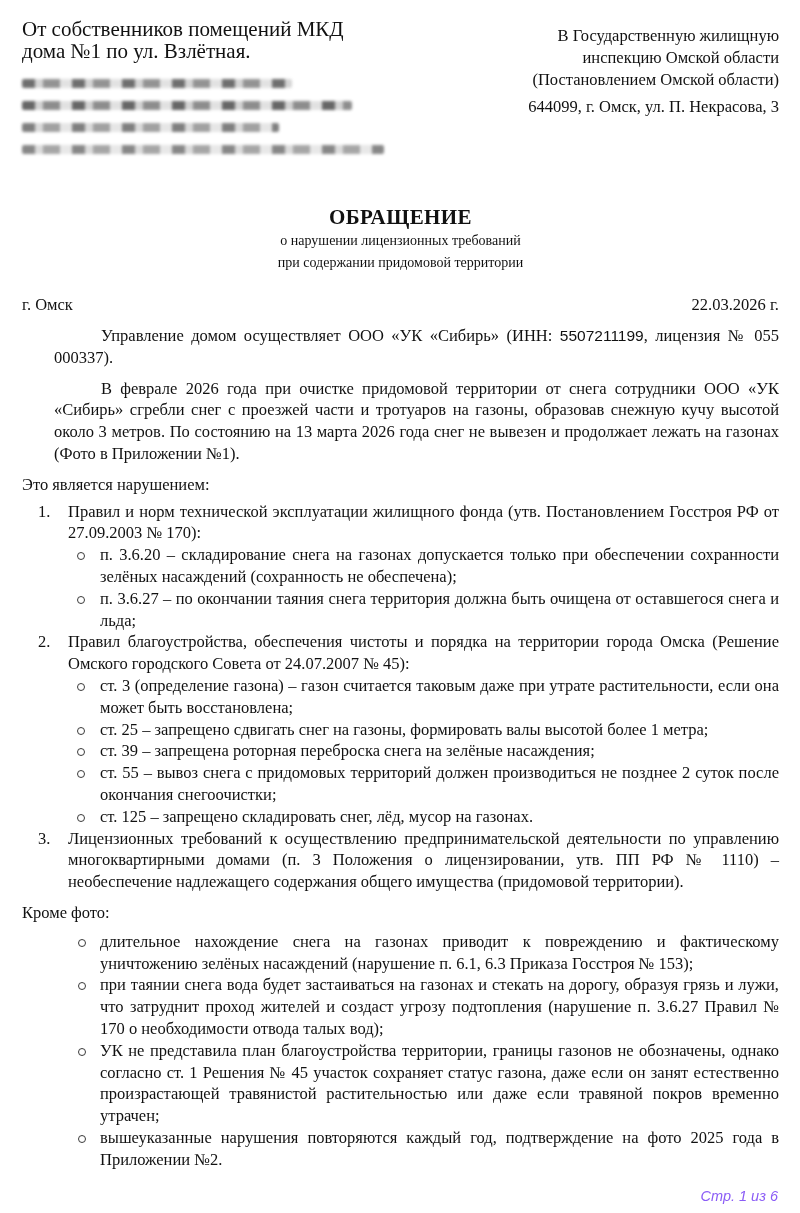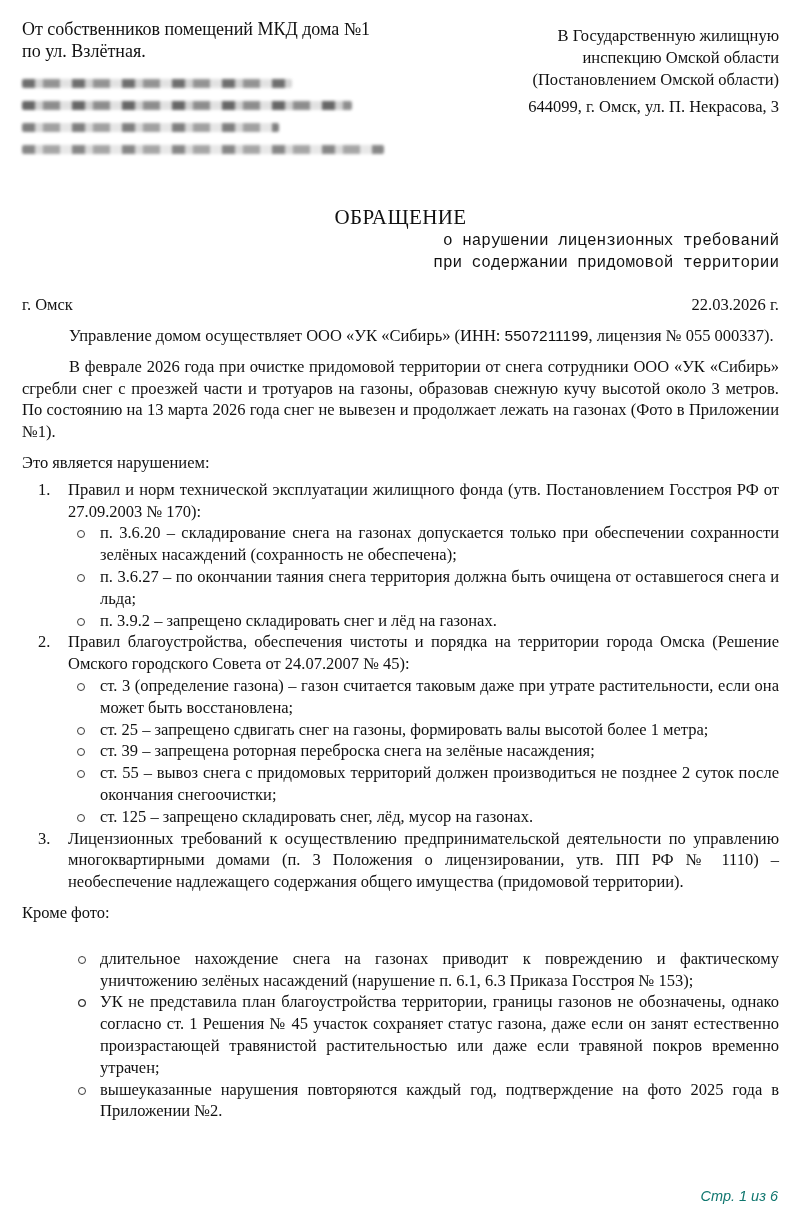--- a/index.html
+++ b/index.html
@@ -12,21 +12,21 @@
   .page {
     position:relative;
     box-sizing:border-box;
     width:800px; height:1213px;
     padding:18px 21px 0 22px;
     overflow:hidden;
   }
 
   
   .header { display:flex; justify-content:space-between; }
-  .h-left { width:352px; font-size:18px; line-height:22px; }
+  .h-left { width:352px; font-size:21px; line-height:22px; }
   .h-right { width:345px; text-align:right; font-size:16.5px; line-height:22px; padding-top:7px; }
   .h-address { margin-top:5px; }
 
   .redacted-block { margin-top:17px; }
   .redacted {
     height:9px;
     margin-bottom:13px;
     border-radius:2px;
     background:
       repeating-linear-gradient(90deg,
@@ -38,61 +38,61 @@
     opacity:0.85;
   }
   .r1 { width:270px; }
   .r2 { width:330px; opacity:0.9; }
   .r3 { width:257px; opacity:0.75; }
   .r4 { width:362px; opacity:0.7; }
 
   
   .title-block { margin-top:38px; }
   .doc-title {
-    text-align:center; font-weight:400;
+    text-align:center; font-weight:700;
     font-size:21px; line-height:25px; letter-spacing:0.4px;
   }
-  .doc-subtitle { text-align:right; font-size:16px; line-height:22px;font-family:Liberation Mono, monospace; }
+  .doc-subtitle { text-align:center; font-size:14px; line-height:22px; }
 
   
   .meta-row {
     display:flex; justify-content:space-between;
     margin-top:20px; font-size:16.5px; line-height:22px;align-items:center;
   }
 
   
   .bodytext { font-size:16.5px; line-height:21.8px; text-align:justify; }
-  .indent { text-indent:47px; }
+  .indent { text-indent:47px;margin-left:32px; }
   .p1 { margin-top:9px; }
   .p2 { margin-top:9px; }
   .lead { margin-top:9px; text-align:left; }
   .inn { font-family:"Liberation Sans","DejaVu Sans",sans-serif; font-size:15.5px; }
 
   
   ol.violations, ul.sub-list, ul.additional { list-style:none; margin:0; padding:0; }
   ol.violations { margin-top:5px; }
   li.v-item { position:relative; padding-left:46px; }
   .v-num { position:absolute; left:16px; top:0; }
   li.sub { position:relative; padding-left:32px; }
   li.sub .bullet { position:absolute; left:9px; top:8px; }
-  ul.additional { margin-top:24px; }
+  ul.additional { margin-top:7px; }
   li.add { position:relative; padding-left:78px; }
   li.add .bullet { position:absolute; left:56px; top:8px; }
   .bullet {
     display:inline-block; width:6px; height:6px;
     border:1.2px solid #3a3a3a; border-radius:50%;
     background:transparent;
   }
   .krome { margin-top:9px; text-align:left; }
 
   
   .footer {
     position:absolute; right:22px; bottom:9px;
     font-family:"Liberation Sans","DejaVu Sans",sans-serif;
-    font-style:italic; font-size:14.5px; color:#0f766e;
+    font-style:italic; font-size:14.5px; color:#8b5cf6;
   }
 </style>
 </head>
 <body>
 
 <div class="page">
 
   <div class="header">
     <div class="h-left">
       <div>От собственников помещений МКД дома №1 по ул. Взлётная.</div>
@@ -128,21 +128,20 @@
 
   <div class="bodytext lead">Это является нарушением:</div>
 
   <ol class="violations bodytext">
     <li class="v-item">
       <span class="v-num">1.</span>
       <span>Правил и норм технической эксплуатации жилищного фонда (утв. Постановлением Госстроя РФ от 27.09.2003 № 170):</span>
       <ul class="sub-list">
         <li class="sub"><span class="bullet"></span><span>п. 3.6.20 – складирование снега на газонах допускается только при обеспечении сохранности зелёных насаждений (сохранность не обеспечена);</span></li>
         <li class="sub"><span class="bullet"></span><span>п. 3.6.27 – по окончании таяния снега территория должна быть очищена от оставшегося снега и льда;</span></li>
-        <li class="sub"><span class="bullet"></span><span>п. 3.9.2 – запрещено складировать снег и лёд на газонах.</span></li>
       </ul>
     </li>
     <li class="v-item">
       <span class="v-num">2.</span>
       <span>Правил благоустройства, обеспечения чистоты и порядка на территории города Омска (Решение Омского городского Совета от 24.07.2007 № 45):</span>
       <ul class="sub-list">
         <li class="sub"><span class="bullet"></span><span>ст. 3 (определение газона) – газон считается таковым даже при утрате растительности, если она может быть восстановлена;</span></li>
         <li class="sub"><span class="bullet"></span><span>ст. 25 – запрещено сдвигать снег на газоны, формировать валы высотой более 1 метра;</span></li>
         <li class="sub"><span class="bullet"></span><span>ст. 39 – запрещена роторная переброска снега на зелёные насаждения;</span></li>
         <li class="sub"><span class="bullet"></span><span>ст. 55 – вывоз снега с придомовых территорий должен производиться не позднее 2 суток после окончания снегоочистки;</span></li>
@@ -152,20 +151,20 @@
     <li class="v-item">
       <span class="v-num">3.</span>
       <span>Лицензионных требований к осуществлению предпринимательской деятельности по управлению многоквартирными домами (п. 3 Положения о лицензировании, утв. ПП РФ № 1110) – необеспечение надлежащего содержания общего имущества (придомовой территории).</span>
     </li>
   </ol>
 
   <div class="bodytext krome">Кроме фото:</div>
 
   <ul class="additional bodytext">
     <li class="add"><span class="bullet"></span><span>длительное нахождение снега на газонах приводит к повреждению и фактическому уничтожению зелёных насаждений (нарушение п. 6.1, 6.3 Приказа Госстроя № 153);</span></li>
-    <li class="add"><span class="bullet"></span></li>
+    <li class="add"><span class="bullet"></span><span>при таянии снега вода будет застаиваться на газонах и стекать на дорогу, образуя грязь и лужи, что затруднит проход жителей и создаст угрозу подтопления (нарушение п. 3.6.27 Правил № 170 о необходимости отвода талых вод);</span></li>
     <li class="add"><span class="bullet"></span><span>УК не представила план благоустройства территории, границы газонов не обозначены, однако согласно ст. 1 Решения № 45 участок сохраняет статус газона, даже если он занят естественно произрастающей травянистой растительностью или даже если травяной покров временно утрачен;</span></li>
     <li class="add"><span class="bullet"></span><span>вышеуказанные нарушения повторяются каждый год, подтверждение на фото 2025 года в Приложении №2.</span></li>
   </ul>
 
   <div class="footer">Стр. 1 из 6</div>
 
 </div>
 
 </body></html>

